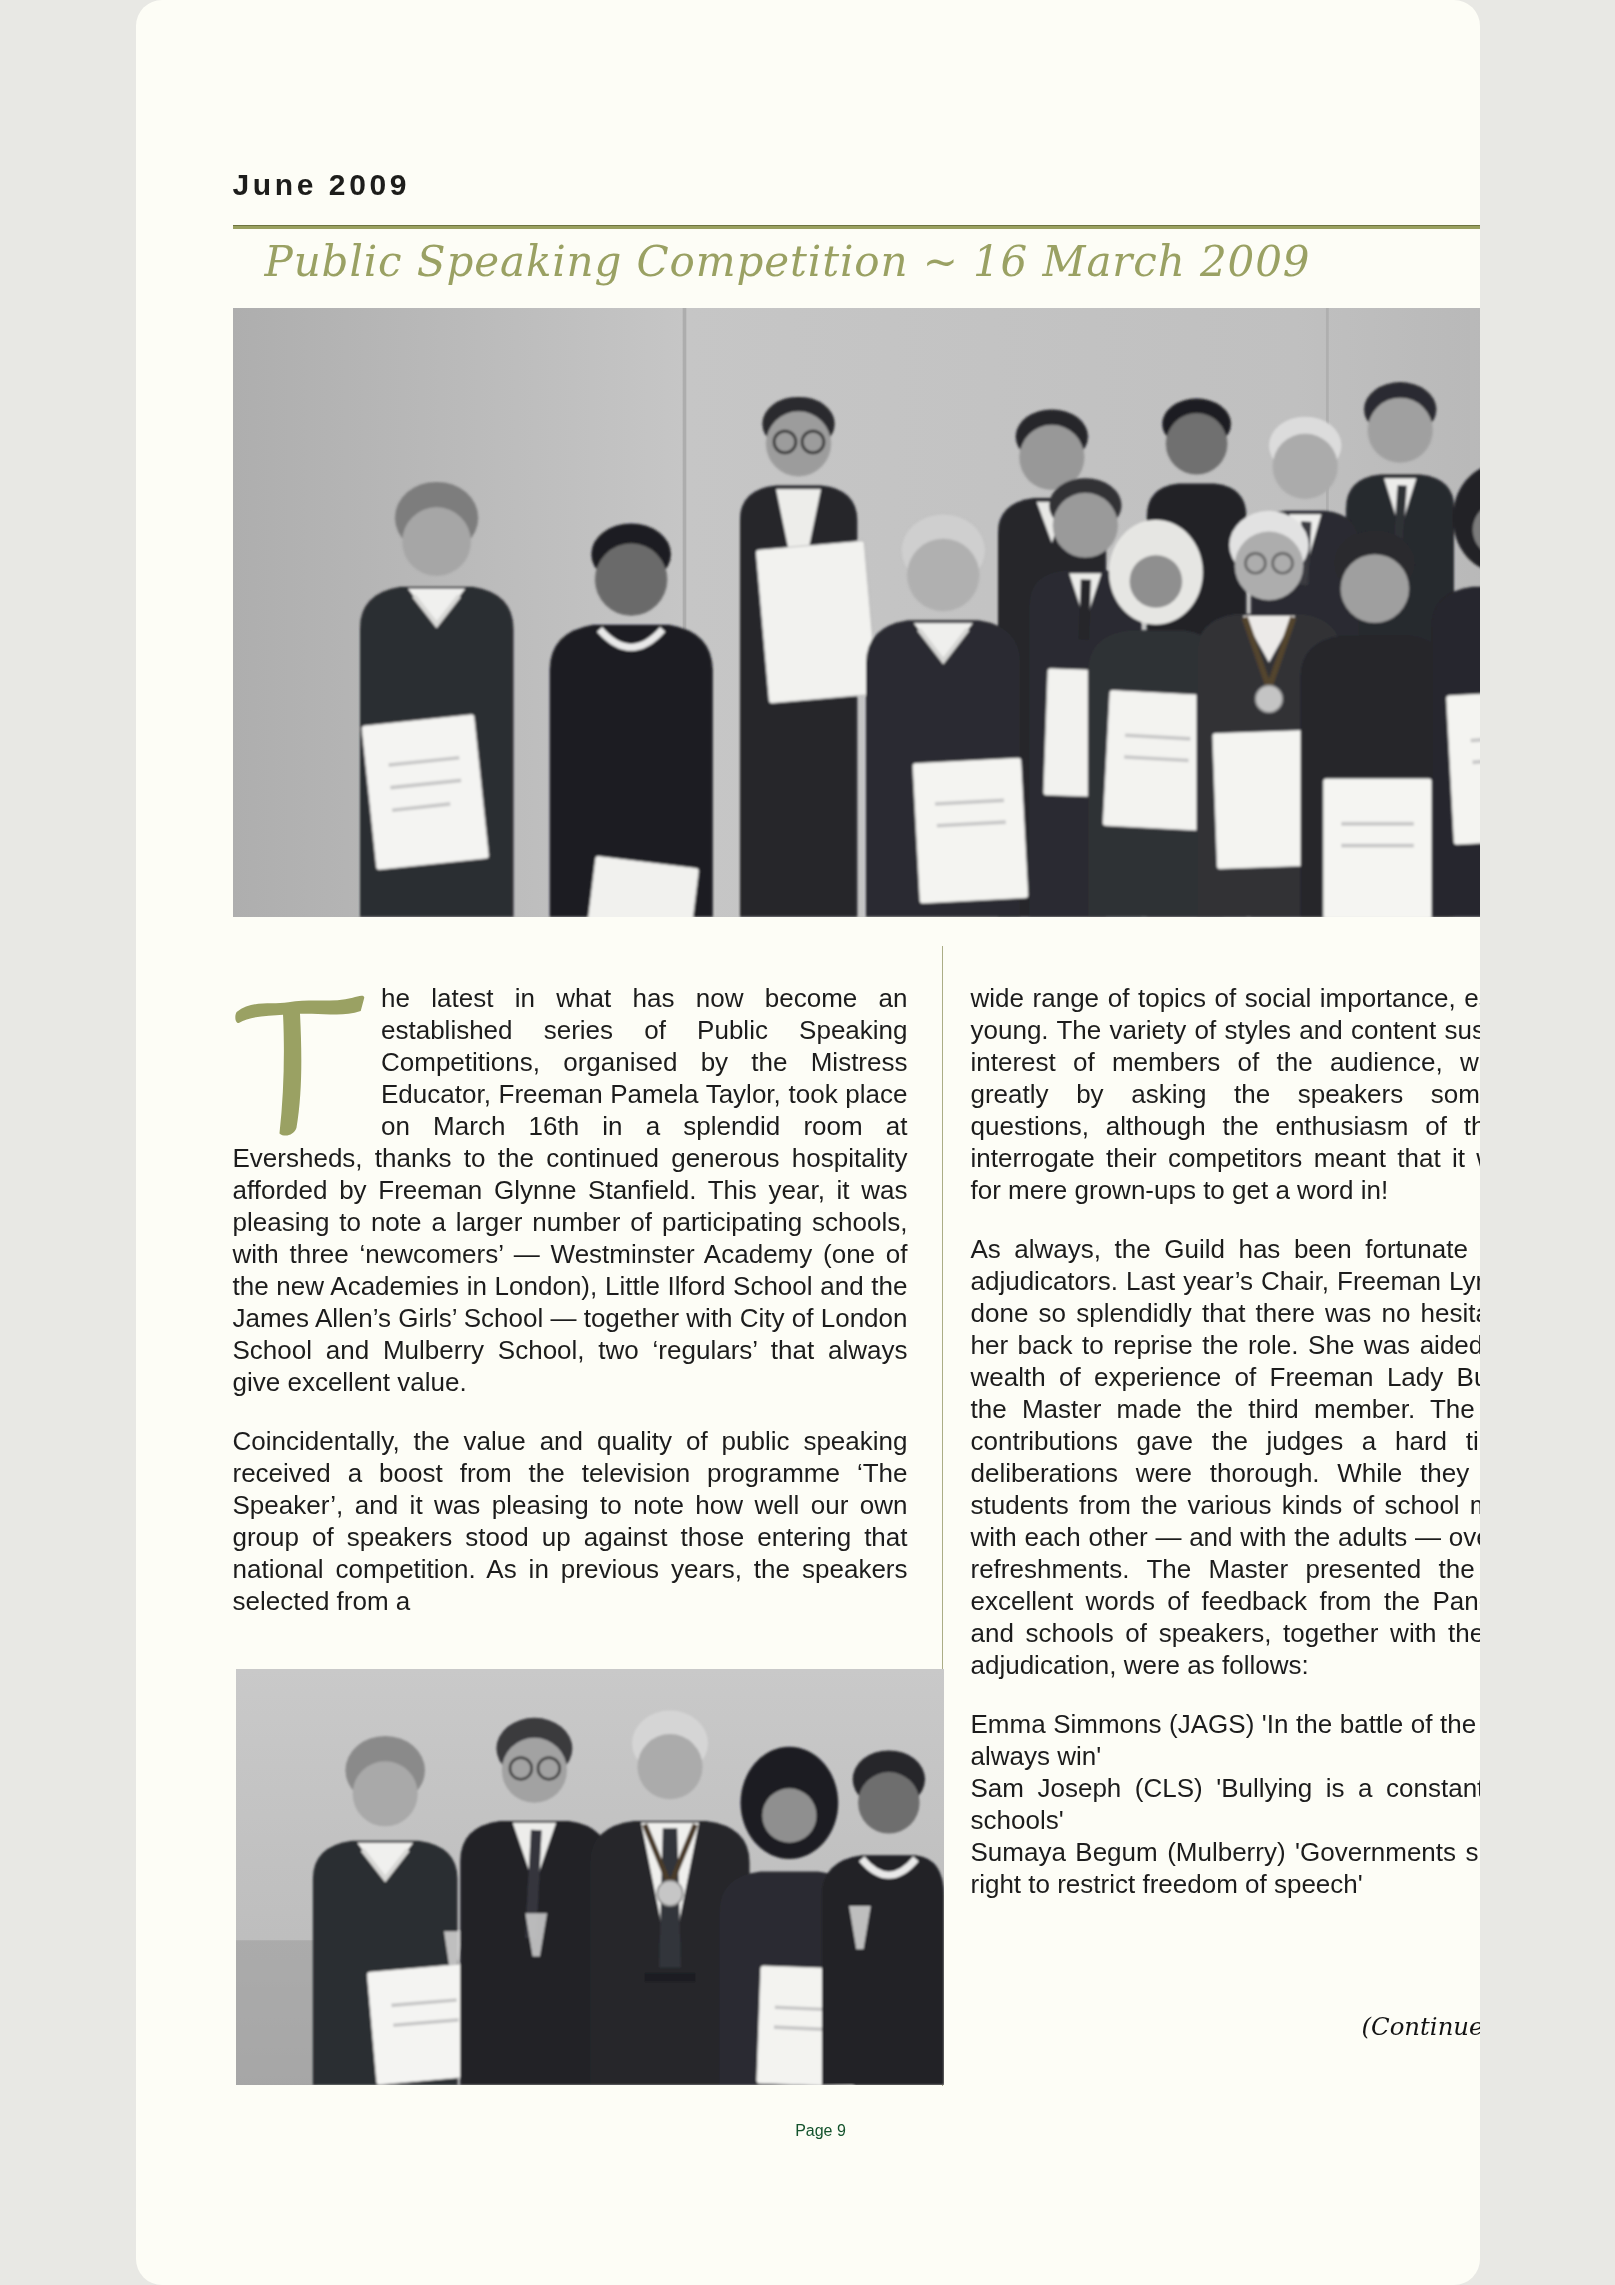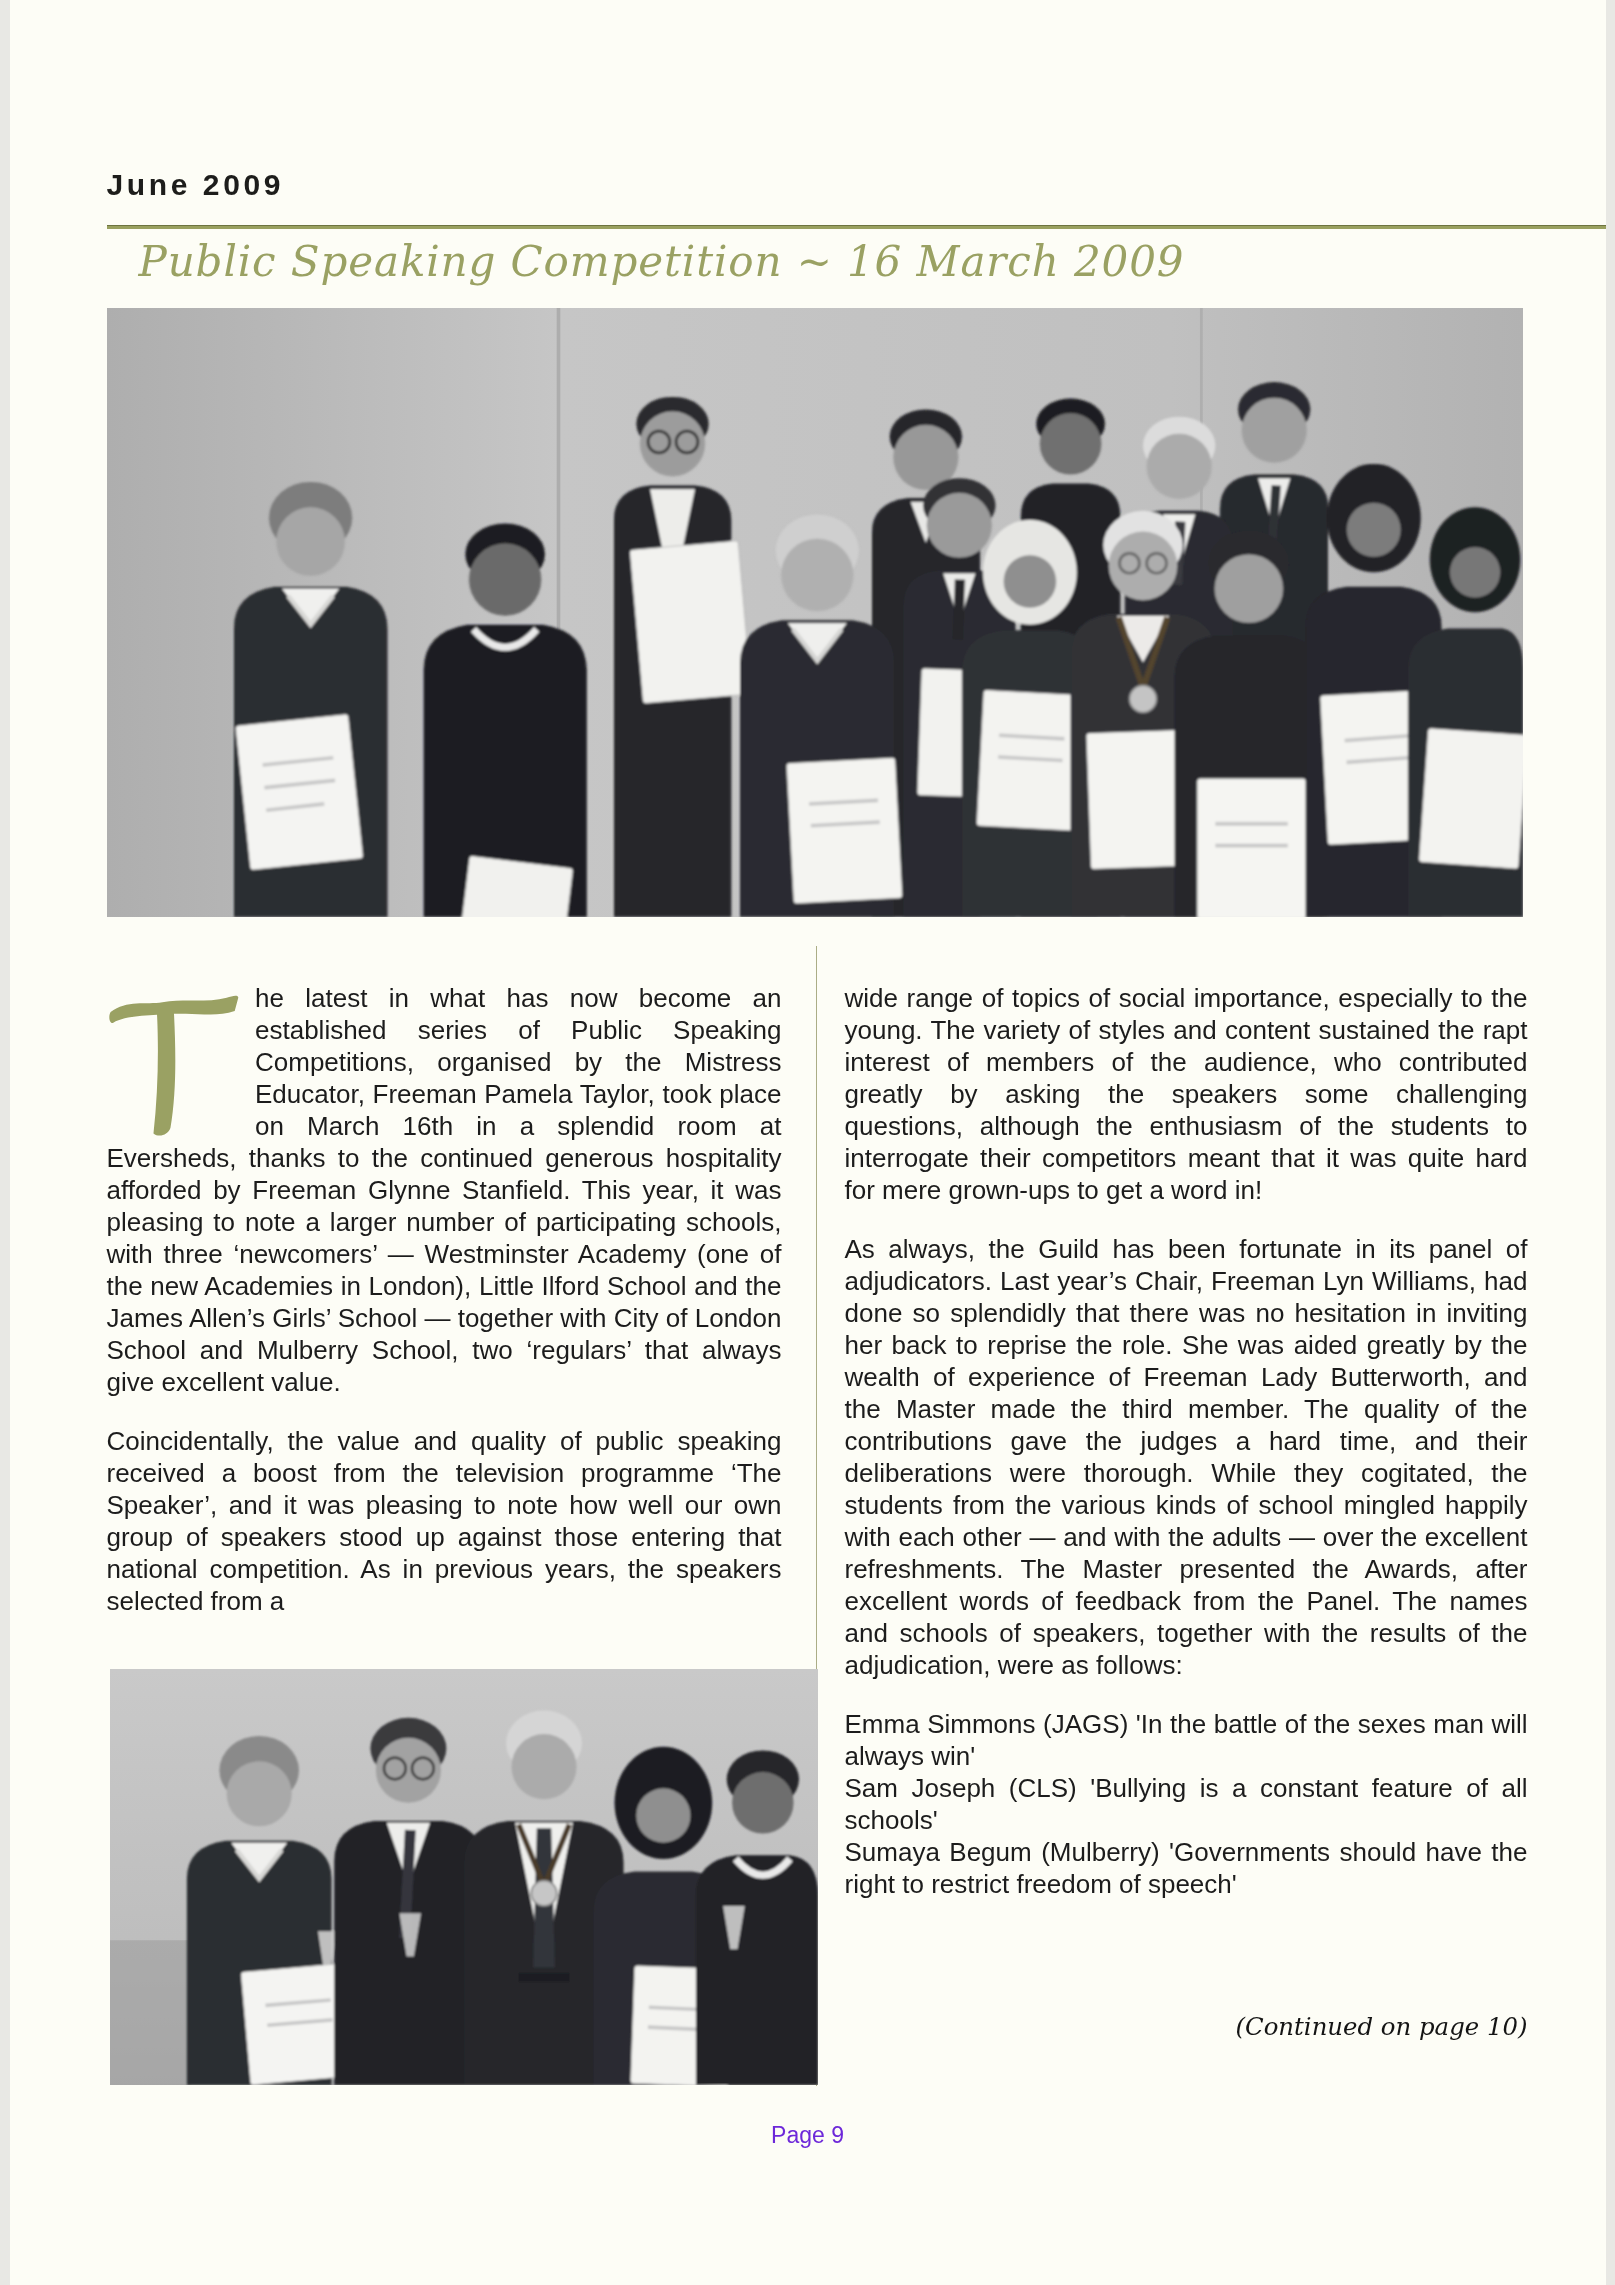--- a/index.html
+++ b/index.html
@@ -1,19 +1,20 @@
 <!DOCTYPE html>
 <html lang="en" style="font-size:14.5px"><head>
 <meta charset="utf-8">
 <style>
   html,body{margin:0;padding:0;background:#e8e8e4;}
   .page{
-    position:relative;width:1596px;height:2285px;margin:0 auto;
+    position:relative;width:1344px;height:2285px;margin:0 auto;
     background:#fdfdf6;color:#1c1c1c;overflow:hidden;
     font-family:"Liberation Sans",sans-serif;
+    border-radius:26px;
   }
   .issue{
     position:absolute;left:97px;top:168px;
     font-size:30px;font-weight:bold;letter-spacing:3.6px;color:#1d1d1b;
   }
   .rule{
     position:absolute;left:97px;top:225px;width:1513px;height:2.7px;
     background:#99a05f;border-top:0.9px solid #6d7340;
   }
   .title{
@@ -40,22 +41,22 @@
     float:left;width:134px;height:150px;margin:5.4px 14.5px 0 0;
   }
   .dropcap svg{display:block;width:100%;height:100%;}
   .speaker{margin:0 !important;}
   .continued{
     position:absolute;left:835px;top:2012px;width:683px;text-align:right;
     font-family:"DejaVu Serif",serif;font-style:italic;
     font-size:24.4px;color:#141414;
   }
   .pagenum{
-    position:absolute;left:0;top:2122px;width:100%;text-align:center;
-    font-size:23px;color:#6d28d9;
+    position:absolute;left:13px;top:2122px;width:100%;text-align:center;
+    font-size:16px;color:#14532d;
   }
 </style>
 </head>
 <body>
 
 <div class="page">
 
   <div class="issue">June 2009</div>
   <div class="rule"></div>
   <div class="title">Public Speaking Competition ~ 16 March 2009</div>

